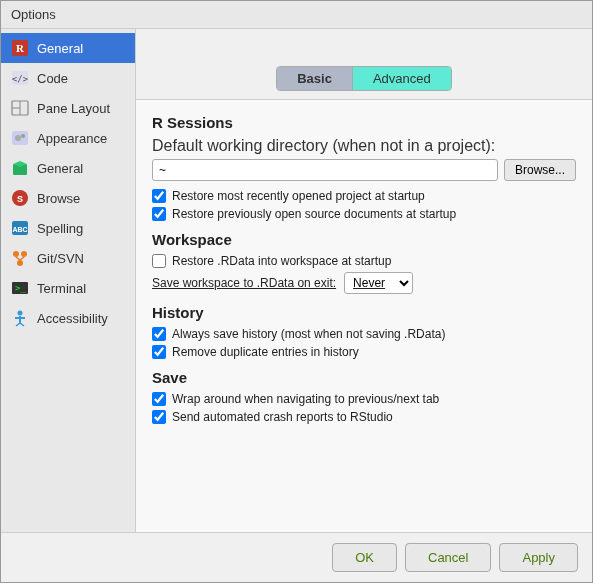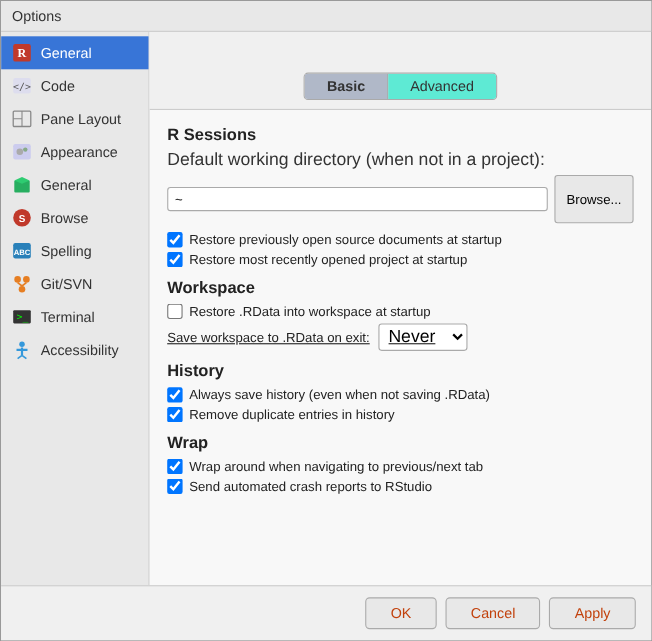--- a/index.html
+++ b/index.html
@@ -129,21 +129,21 @@
     }
     .dir-input {
       flex: 1;
       padding: 3px 6px;
       border: 1px solid #aaa;
       border-radius: 3px;
       background: white;
       font-size: 12px;
     }
     .browse-btn {
-      padding: 14px 10px;
+      padding: 3px 10px;
       border: 1px solid #aaa;
       border-radius: 3px;
       background: #e8e8e8;
       cursor: pointer;
       font-size: 12px;
     }
     .checkbox-row {
       display: flex;
       align-items: center;
       gap: 6px;
@@ -163,39 +163,39 @@
       margin-bottom: 4px;
       font-size: 12px;
       color: #222;
       text-decoration: underline;
     }
     .select-row select {
       padding: 2px 4px;
       border: 1px solid #aaa;
       border-radius: 3px;
       background: white;
-      font-size: 16px;
+      font-size: 12px;
     }
     
     .footer {
       display: flex;
       justify-content: flex-end;
       padding: 10px 14px;
       gap: 8px;
       background: #f0f0f0;
       border-top: 1px solid #ccc;
     }
     .footer-btn {
       padding: 6px 22px;
       border: 1px solid #aaa;
       border-radius: 4px;
       background: #e8e8e8;
       cursor: pointer;
       font-size: 13px;
-      color: #c2410c;
+      color: #4d7c0f;
     }
 
     
     .icon-general { color: #c0392b; font-size: 16px; }
   </style>
 </head>
 <body>
 
 <div class="dialog">
 
@@ -331,52 +331,52 @@
       <div class="settings-area">
 
         <div class="section-title">R Sessions</div>
         <div class="field-label">Default working directory (when not in a project):</div>
         <div class="dir-row">
           <input class="dir-input" type="text" value="~" style="">
           <button class="browse-btn">Browse...</button>
         </div>
         <div class="checkbox-row">
           <input type="checkbox" checked="" style="">
+          <span>Restore most recently opened project at startup</span>
+        </div>
+        <div class="checkbox-row">
+          <input type="checkbox" checked="" style="">
           <span>Restore previously open source documents at startup</span>
-        </div>
-        <div class="checkbox-row">
-          <input type="checkbox" checked="" style="">
-          <span>Restore most recently opened project at startup</span>
         </div>
 
         <div class="section-title">Workspace</div>
         <div class="checkbox-row">
           <input type="checkbox" style="">
           <span>Restore .RData into workspace at startup</span>
         </div>
         <div class="select-row">
           <span>Save workspace to .RData on exit:</span>
           <select>
             <option>Never</option>
             <option>Always</option>
             <option>Ask</option>
           </select>
         </div>
 
         <div class="section-title">History</div>
         <div class="checkbox-row">
           <input type="checkbox" checked="" style="">
-          <span>Always save history (even when not saving .RData)</span>
+          <span>Always save history (most when not saving .RData)</span>
         </div>
         <div class="checkbox-row">
           <input type="checkbox" checked="" style="">
           <span>Remove duplicate entries in history</span>
         </div>
 
-        <div class="section-title">Wrap</div>
+        <div class="section-title">Save</div>
         <div class="checkbox-row">
           <input type="checkbox" checked="" style="">
           <span>Wrap around when navigating to previous/next tab</span>
         </div>
         <div class="checkbox-row">
           <input type="checkbox" checked="" style="">
           <span>Send automated crash reports to RStudio</span>
         </div>
 
       </div>

